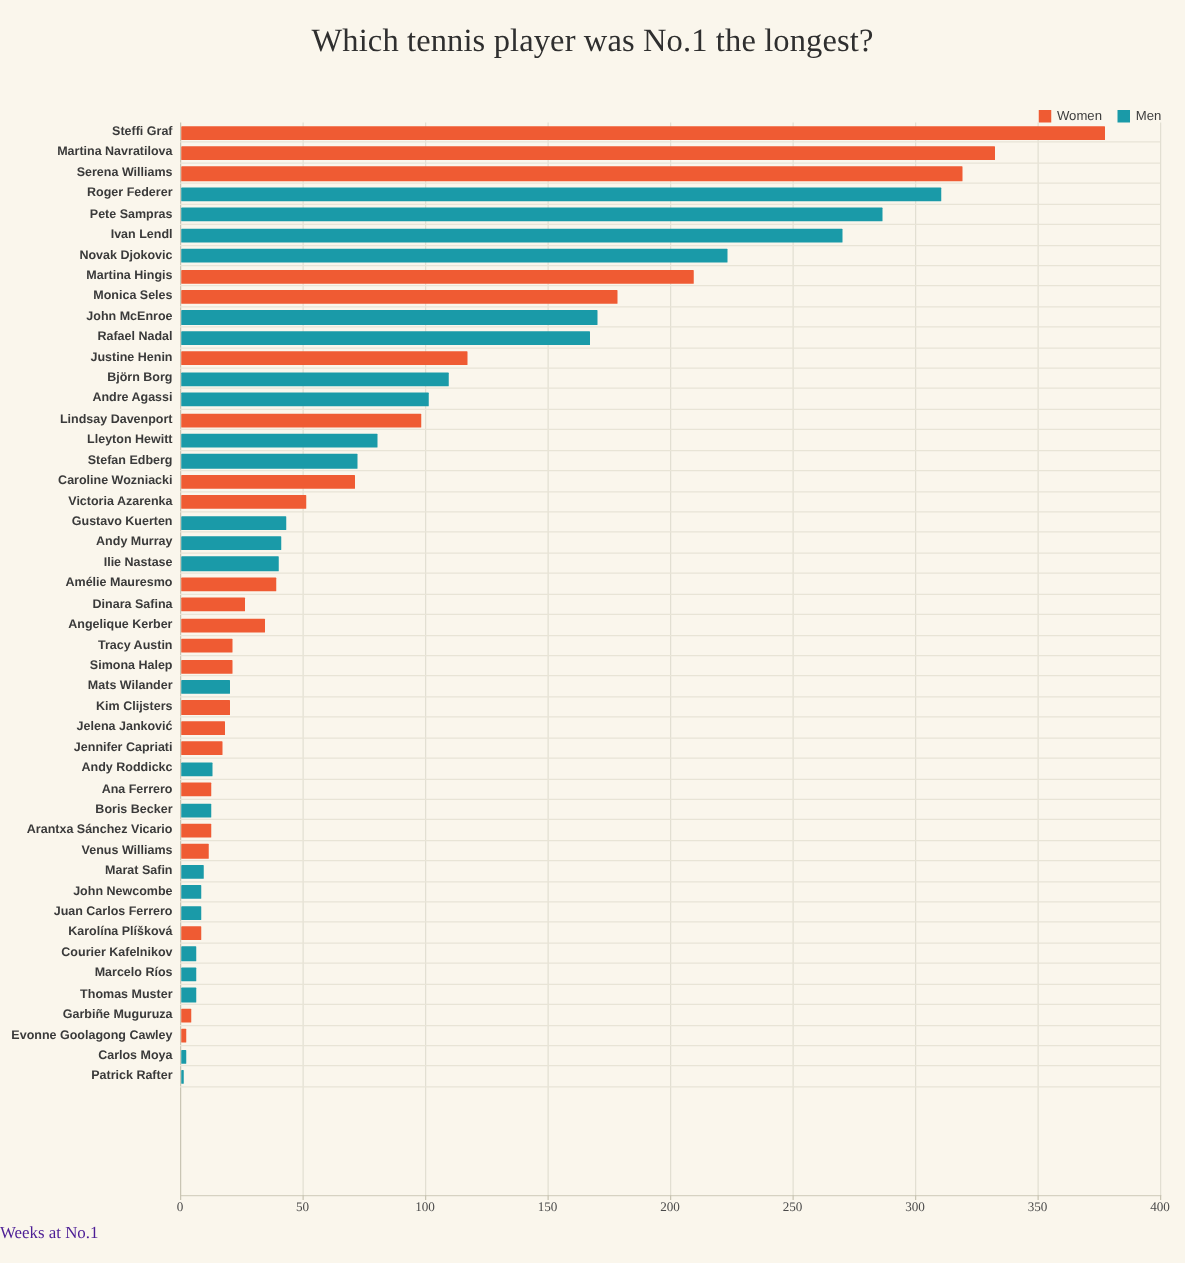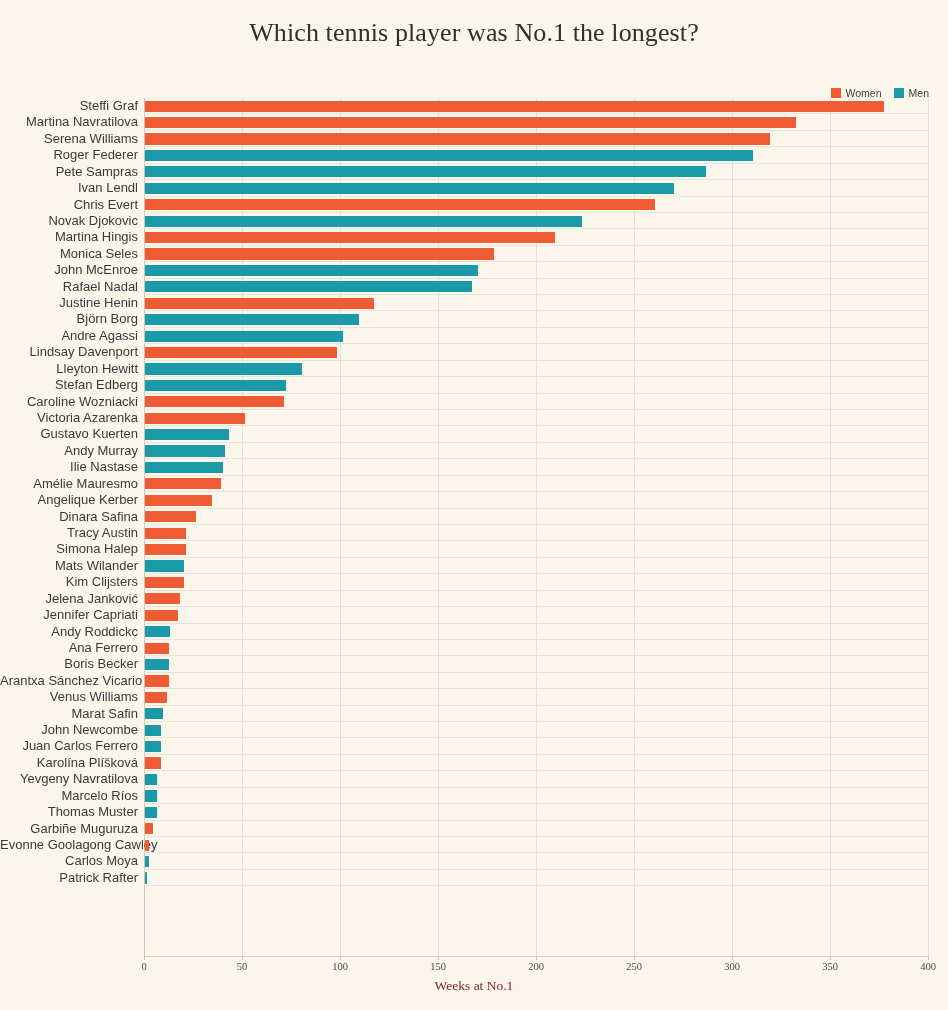--- a/index.html
+++ b/index.html
@@ -87,24 +87,25 @@
     height: 1px;
     background: #e8e4d6;
   }
   .row-label {
     position: absolute;
     left: 0; top: 0;
     width: 138px;
     height: 16.43px;
     line-height: 16.43px;
     text-align: right;
-    font-size: 13px;
+    font-size: 10px;
     color: #3a3a3a;
     white-space: nowrap;
     overflow: visible;
+    font-weight: bold;
   }
   .bar {
     position: absolute;
     left: 145px;
     top: 2.6px;
     height: 11.2px;
     border-radius: 0.5px;
   }
   .bar.women { background: #ef5b33; }
   .bar.men   { background: #1a9aa8; }
@@ -131,24 +132,24 @@
   .tick-mark {
     position: absolute;
     top: 0;
     width: 1px; height: 4px;
     background: #c9c5b4;
   }
   #xaxis-title {
     position: absolute;
     left: 0; top: 978px;
     width: 948px;
-    text-align: center;
+    text-align: left;
     font-family: "Liberation Serif", serif;
     font-size: 13.5px;
-    color: #7f1d1d;
+    color: #4c1d95;
   }
 </style>
 </head>
 <body>
 
 <div id="page">
 
   <div id="chart-title">Which tennis player was No.1 the longest?</div>
 
   <div id="legend">
@@ -199,25 +200,20 @@
           <div class="row-label">Pete Sampras</div>
           <div class="bar men" title="Pete Sampras: 286" style="width: 560.56px;"></div>
           <div class="row-sep"></div>
         </div>
         <div class="row">
           <div class="row-label">Ivan Lendl</div>
           <div class="bar men" title="Ivan Lendl: 270" style="width: 529.2px;"></div>
           <div class="row-sep"></div>
         </div>
         <div class="row">
-          <div class="row-label">Chris Evert</div>
-          <div class="bar women" title="Chris Evert: 260" style="width: 509.6px;"></div>
-          <div class="row-sep"></div>
-        </div>
-        <div class="row">
           <div class="row-label">Novak Djokovic</div>
           <div class="bar men" title="Novak Djokovic: 223" style="width: 437.08px;"></div>
           <div class="row-sep"></div>
         </div>
         <div class="row">
           <div class="row-label">Martina Hingis</div>
           <div class="bar women" title="Martina Hingis: 209" style="width: 409.64px;"></div>
           <div class="row-sep"></div>
         </div>
         <div class="row">
@@ -289,30 +285,30 @@
           <div class="row-label">Ilie Nastase</div>
           <div class="bar men" title="Ilie Nastase: 40" style="width: 78.4px;"></div>
           <div class="row-sep"></div>
         </div>
         <div class="row">
           <div class="row-label">Amélie Mauresmo</div>
           <div class="bar women" title="Amélie Mauresmo: 39" style="width: 76.44px;"></div>
           <div class="row-sep"></div>
         </div>
         <div class="row">
+          <div class="row-label">Dinara Safina</div>
+          <div class="bar women" title="Dinara Safina: 26" style="width: 50.96px;"></div>
+          <div class="row-sep"></div>
+        </div>
+        <div class="row">
           <div class="row-label">Angelique Kerber</div>
           <div class="bar women" title="Angelique Kerber: 34" style="width: 66.64px;"></div>
           <div class="row-sep"></div>
         </div>
         <div class="row">
-          <div class="row-label">Dinara Safina</div>
-          <div class="bar women" title="Dinara Safina: 26" style="width: 50.96px;"></div>
-          <div class="row-sep"></div>
-        </div>
-        <div class="row">
           <div class="row-label">Tracy Austin</div>
           <div class="bar women" title="Tracy Austin: 21" style="width: 41.16px;"></div>
           <div class="row-sep"></div>
         </div>
         <div class="row">
           <div class="row-label">Simona Halep</div>
           <div class="bar women" title="Simona Halep: 21" style="width: 41.16px;"></div>
           <div class="row-sep"></div>
         </div>
         <div class="row">
@@ -374,21 +370,21 @@
           <div class="row-label">Juan Carlos Ferrero</div>
           <div class="bar men" title="Juan Carlos Ferrero: 8" style="width: 15.68px;"></div>
           <div class="row-sep"></div>
         </div>
         <div class="row">
           <div class="row-label">Karolína Plíšková</div>
           <div class="bar women" title="Karolína Plíšková: 8" style="width: 15.68px;"></div>
           <div class="row-sep"></div>
         </div>
         <div class="row">
-          <div class="row-label">Yevgeny Navratilova</div>
+          <div class="row-label">Courier Kafelnikov</div>
           <div class="bar men" title="Yevgeny Kafelnikov: 6" style="width: 11.76px;"></div>
           <div class="row-sep"></div>
         </div>
         <div class="row">
           <div class="row-label">Marcelo Ríos</div>
           <div class="bar men" title="Marcelo Ríos: 6" style="width: 11.76px;"></div>
           <div class="row-sep"></div>
         </div>
         <div class="row">
           <div class="row-label">Thomas Muster</div>

